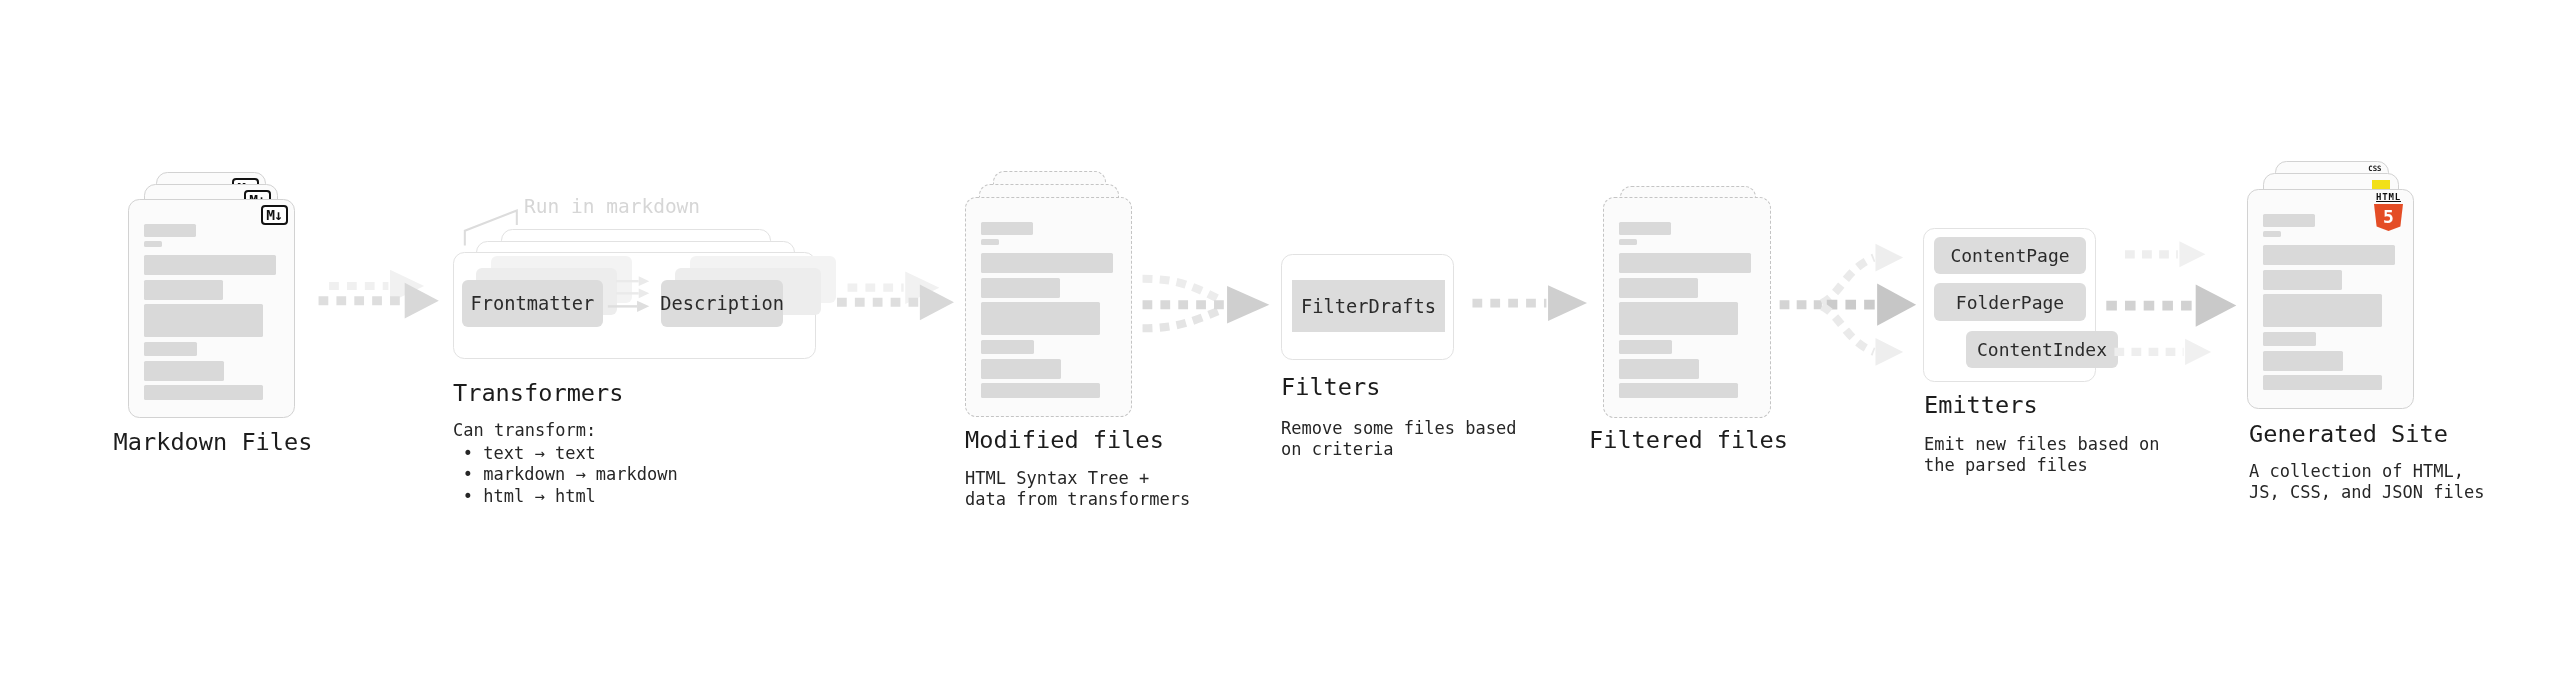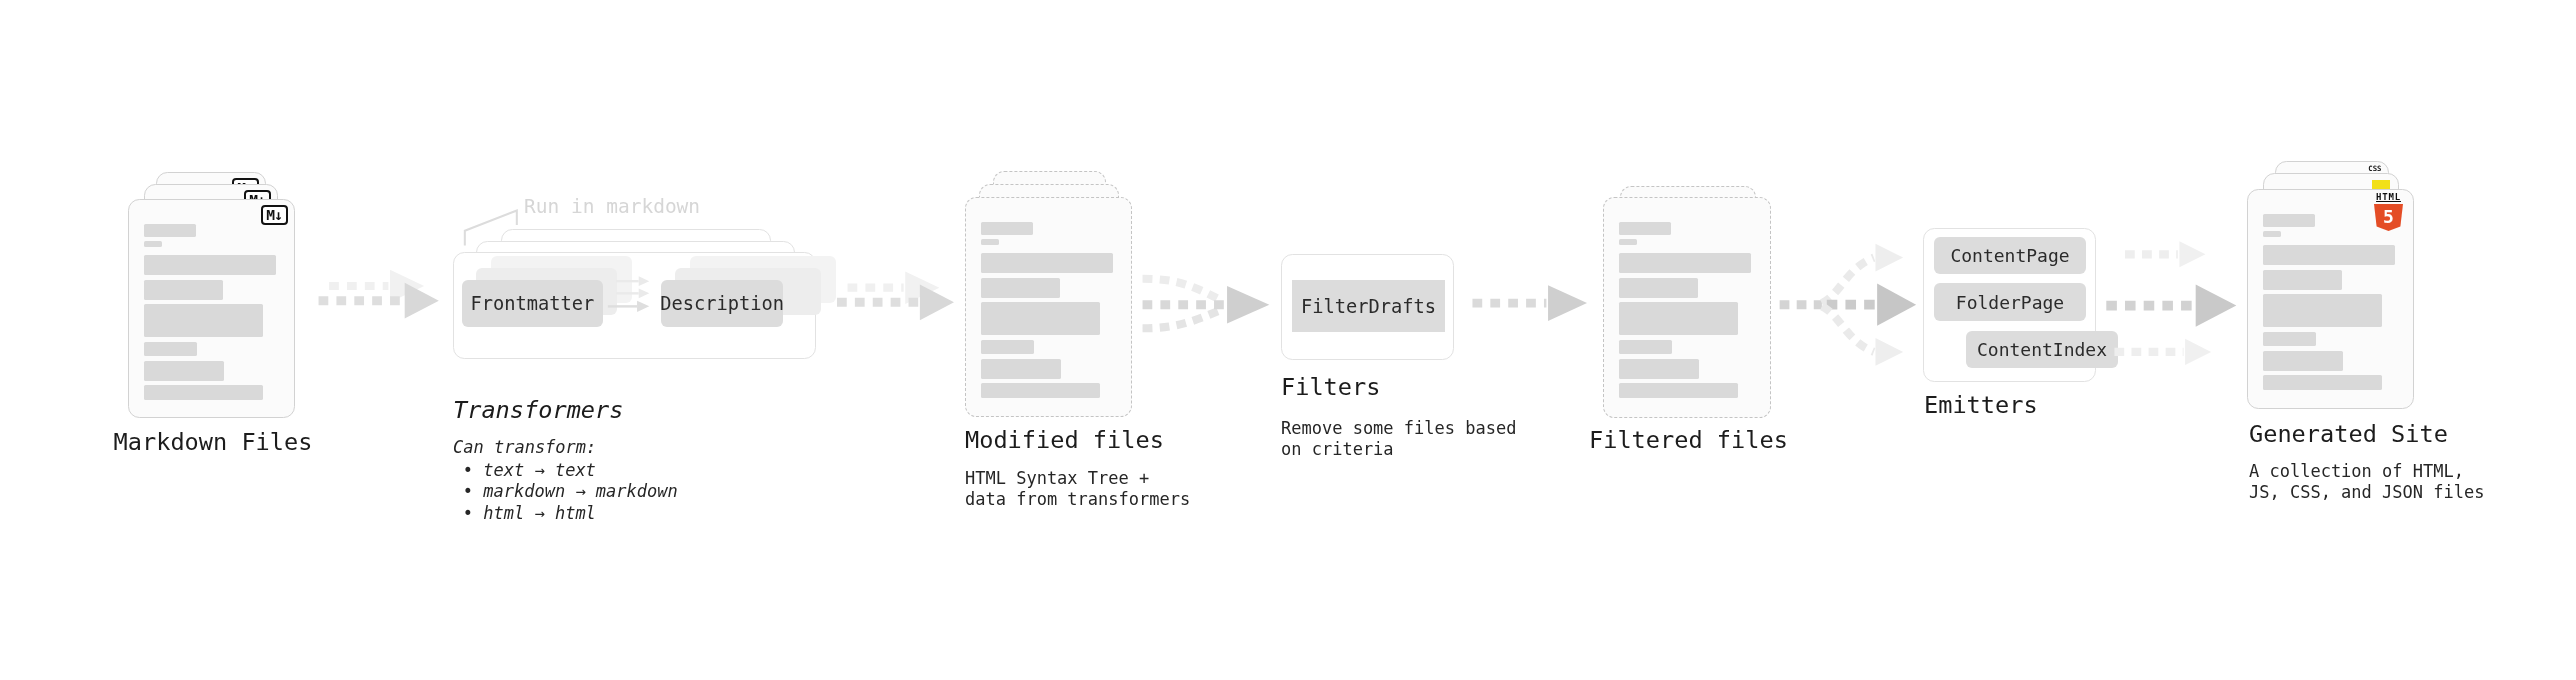--- a/index.html
+++ b/index.html
@@ -147,21 +147,21 @@
     <div class="pill ghost2 layer" style="left:491px;top:256px;width:141px;height:47px;"></div>
     <div class="pill ghost layer" style="left:476px;top:268px;width:141px;height:47px;"></div>
     <div class="pill layer" style="left:462px;top:280px;width:141px;height:47px;">Frontmatter</div>
 
     <div class="pill ghost2 layer" style="left:690px;top:256px;width:146px;height:47px;"></div>
     <div class="pill ghost layer" style="left:675px;top:268px;width:146px;height:47px;"></div>
     <div class="pill layer" style="left:661px;top:280px;width:122px;height:47px;">Description</div>
 
     <div class="note-text layer">Run in markdown</div>
 
-    <div class="abs" style="left:453px;top:397px;font-style:italic;">
+    <div class="abs" style="left:453px;top:380px;">
       <div class="stage-title">Transformers</div>
       <div class="stage-desc" style="margin-top:14px;">Can transform:</div>
       <div class="bullets" style="margin-top:1.6px;padding-left:9.8px;">
         <div>• text → text</div>
         <div>• markdown → markdown</div>
         <div>• html → html</div>
       </div>
     </div>
   </div>
 
@@ -218,20 +218,24 @@
     <div class="abs stage-title center" style="left:1589px;top:427px;width:195px;">Filtered files</div>
   </div>
 
   <div>
     <div class="outline-box layer" style="left:1923px;top:228px;width:173px;height:154px;"></div>
     <div class="pill layer" style="left:1934px;top:237px;width:152px;height:37px;font-size:18px;">ContentPage</div>
     <div class="pill layer" style="left:1934px;top:283px;width:152px;height:38px;font-size:18px;">FolderPage</div>
     <div class="pill layer" style="left:1934px;top:331px;width:152px;height:37px;font-size:18px;margin-left:32px;">ContentIndex</div>
     <div class="abs" style="left:1924px;top:392px;">
       <div class="stage-title">Emitters</div>
+      <div class="stage-desc" style="margin-top:16.3px;">
+        <div>Emit new files based on</div>
+        <div>the parsed files</div>
+      </div>
     </div>
   </div>
 
   <div>
     <div class="file-card layer" style="left:2275px;top:161px;width:114px;height:219px;">
       <div class="css-badge">
         <div class="css-word">CSS</div>
         <div class="css-bar"></div>
       </div>
     </div>

